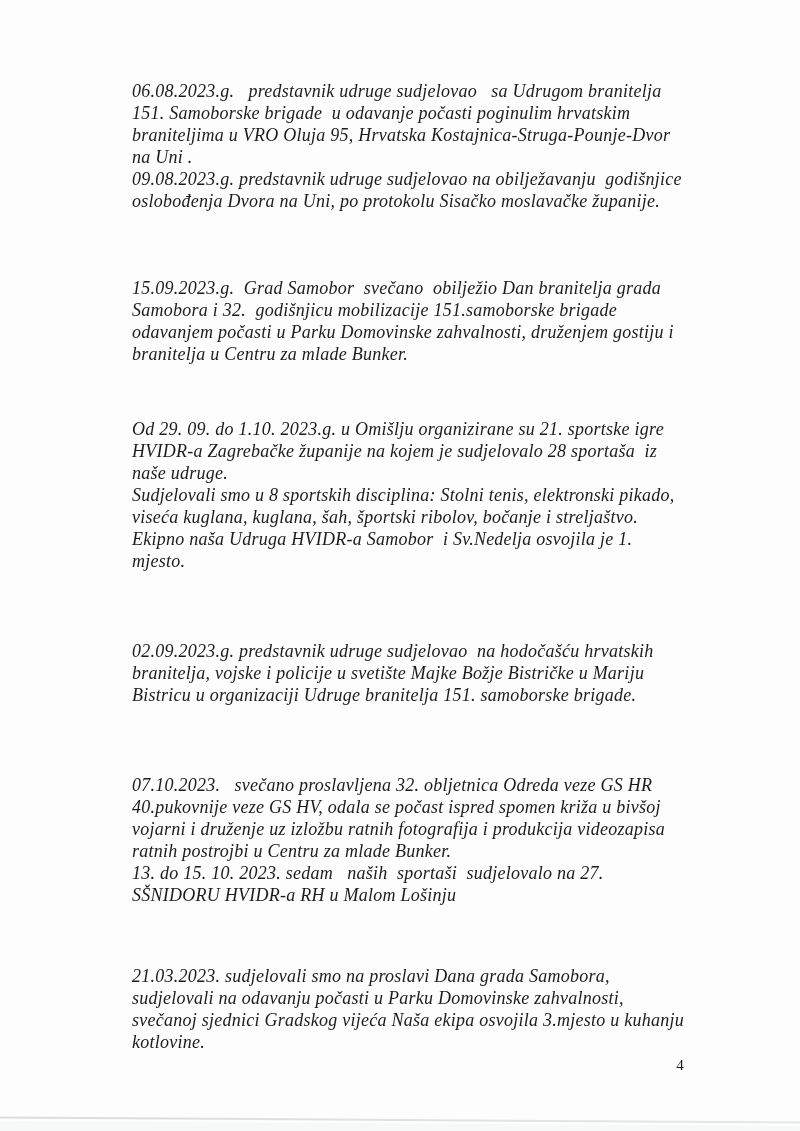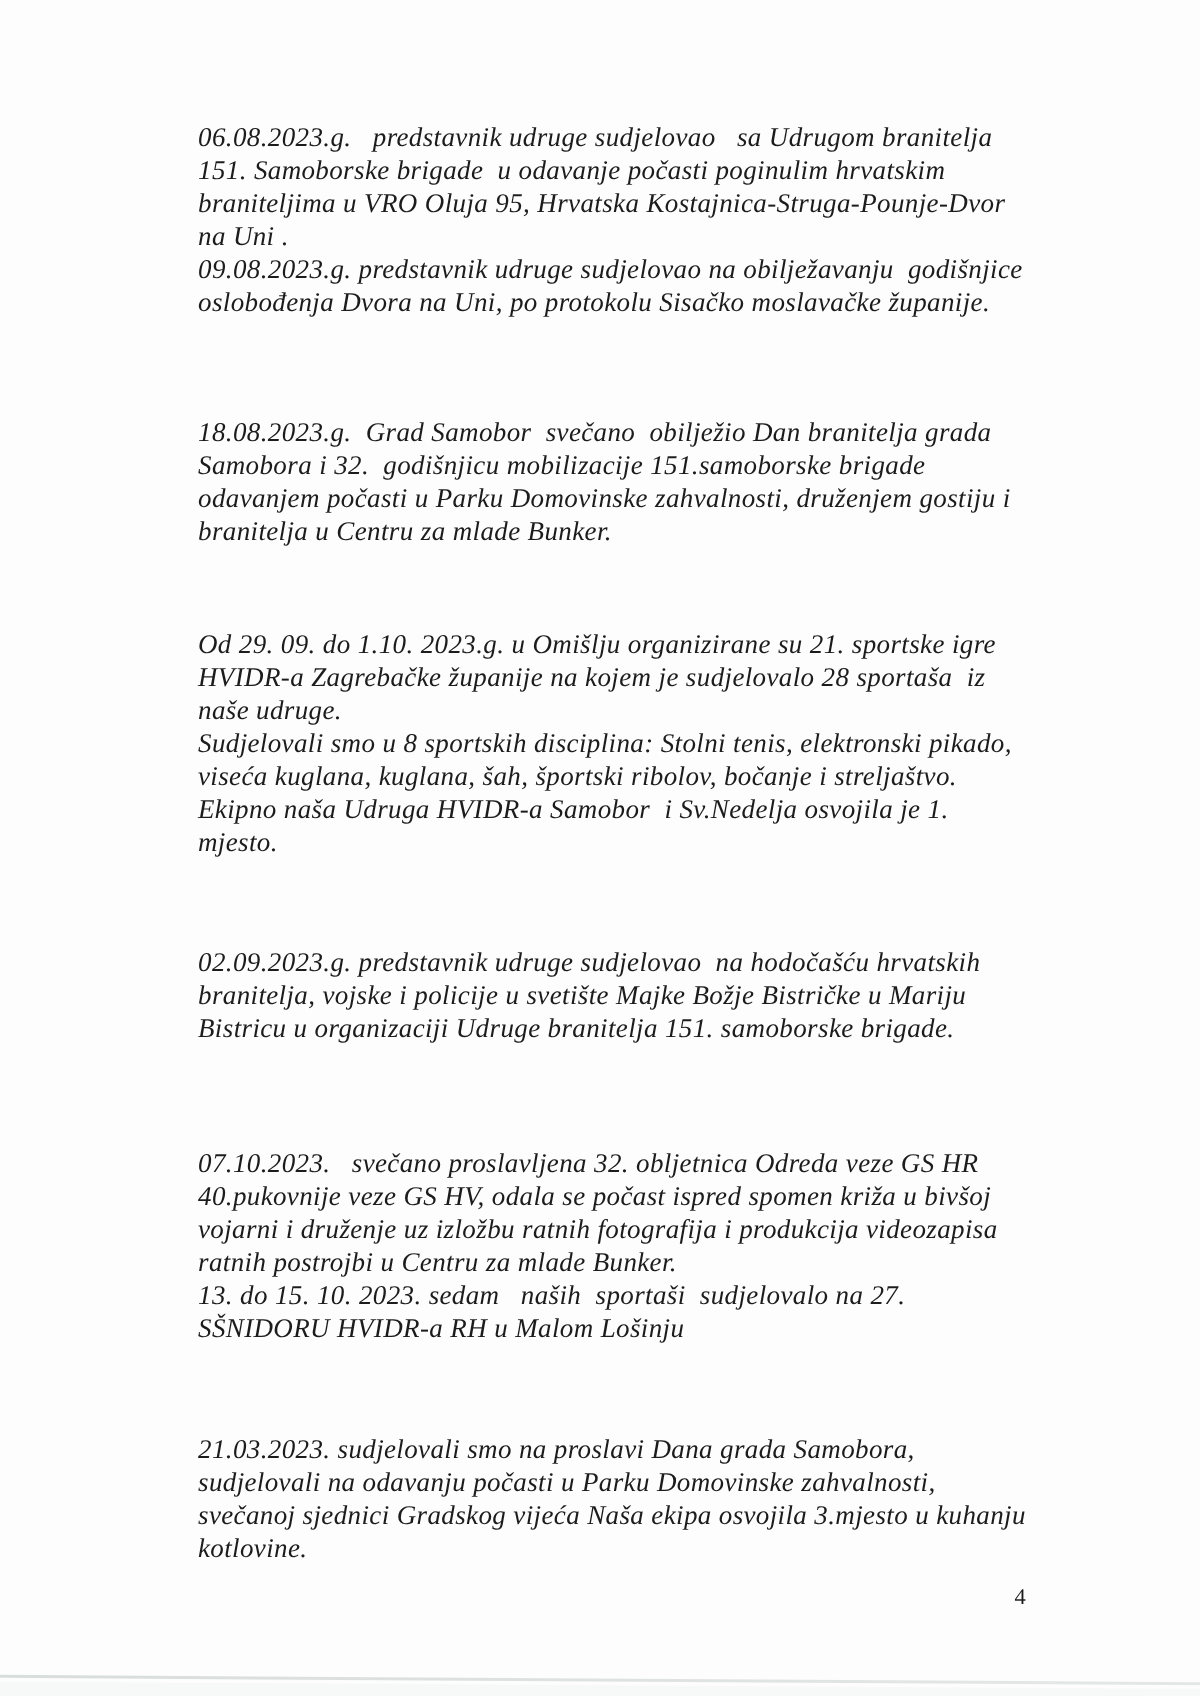--- a/index.html
+++ b/index.html
@@ -24,21 +24,21 @@
     font-size: 18px;
     line-height: 22px;
     letter-spacing: 0.25px;
     color: #1c1c1c;
     white-space: pre;
   }
   .para { margin: 0; }
   .gap-after-p1  { margin-bottom: 21px; }
   .gap-after-p2  { margin-bottom: 9px;  }
   .gap-after-p3  { margin-bottom: 0px;  }
-  .gap-after-p4  { margin-bottom: 14px; font-style: italic; }
+  .gap-after-p4  { margin-bottom: 24px; font-style: italic; }
   .gap-after-p5  { margin-bottom: 24px; }
   .gap-after-p6  { margin-bottom: 15px; }
   .gap-after-p7  { margin-bottom: 40px; }
   .page-number {
     position: absolute;
     left: 670px;
     top: 1057px;
     width: 20px;
     text-align: center;
     font-style: normal;
@@ -71,21 +71,21 @@
 
 <div class="page">
 
   <div class="content">
     <p class="para gap-after-p1">06.08.2023.g.   predstavnik udruge sudjelovao   sa Udrugom branitelja
 151. Samoborske brigade  u odavanje počasti poginulim hrvatskim
 braniteljima u VRO Oluja 95, Hrvatska Kostajnica-Struga-Pounje-Dvor
 na Uni .
 09.08.2023.g. predstavnik udruge sudjelovao na obilježavanju  godišnjice
 oslobođenja Dvora na Uni, po protokolu Sisačko moslavačke županije.</p>
-    <p class="para gap-after-p2">18.08.2023.g.  Grad Samobor  svečano  obilježio Dan branitelja grada
+    <p class="para gap-after-p2">15.09.2023.g.  Grad Samobor  svečano  obilježio Dan branitelja grada
 Samobora i 32.  godišnjicu mobilizacije 151.samoborske brigade
 odavanjem počasti u Parku Domovinske zahvalnosti, druženjem gostiju i
 branitelja u Centru za mlade Bunker.</p>
     <p class="para gap-after-p4">Od 29. 09. do 1.10. 2023.g. u Omišlju organizirane su 21. sportske igre
 HVIDR-a Zagrebačke županije na kojem je sudjelovalo 28 sportaša  iz
 naše udruge.
 Sudjelovali smo u 8 sportskih disciplina: Stolni tenis, elektronski pikado,
 viseća kuglana, kuglana, šah, športski ribolov, bočanje i streljaštvo.
 Ekipno naša Udruga HVIDR-a Samobor  i Sv.Nedelja osvojila je 1.
 mjesto.</p>

